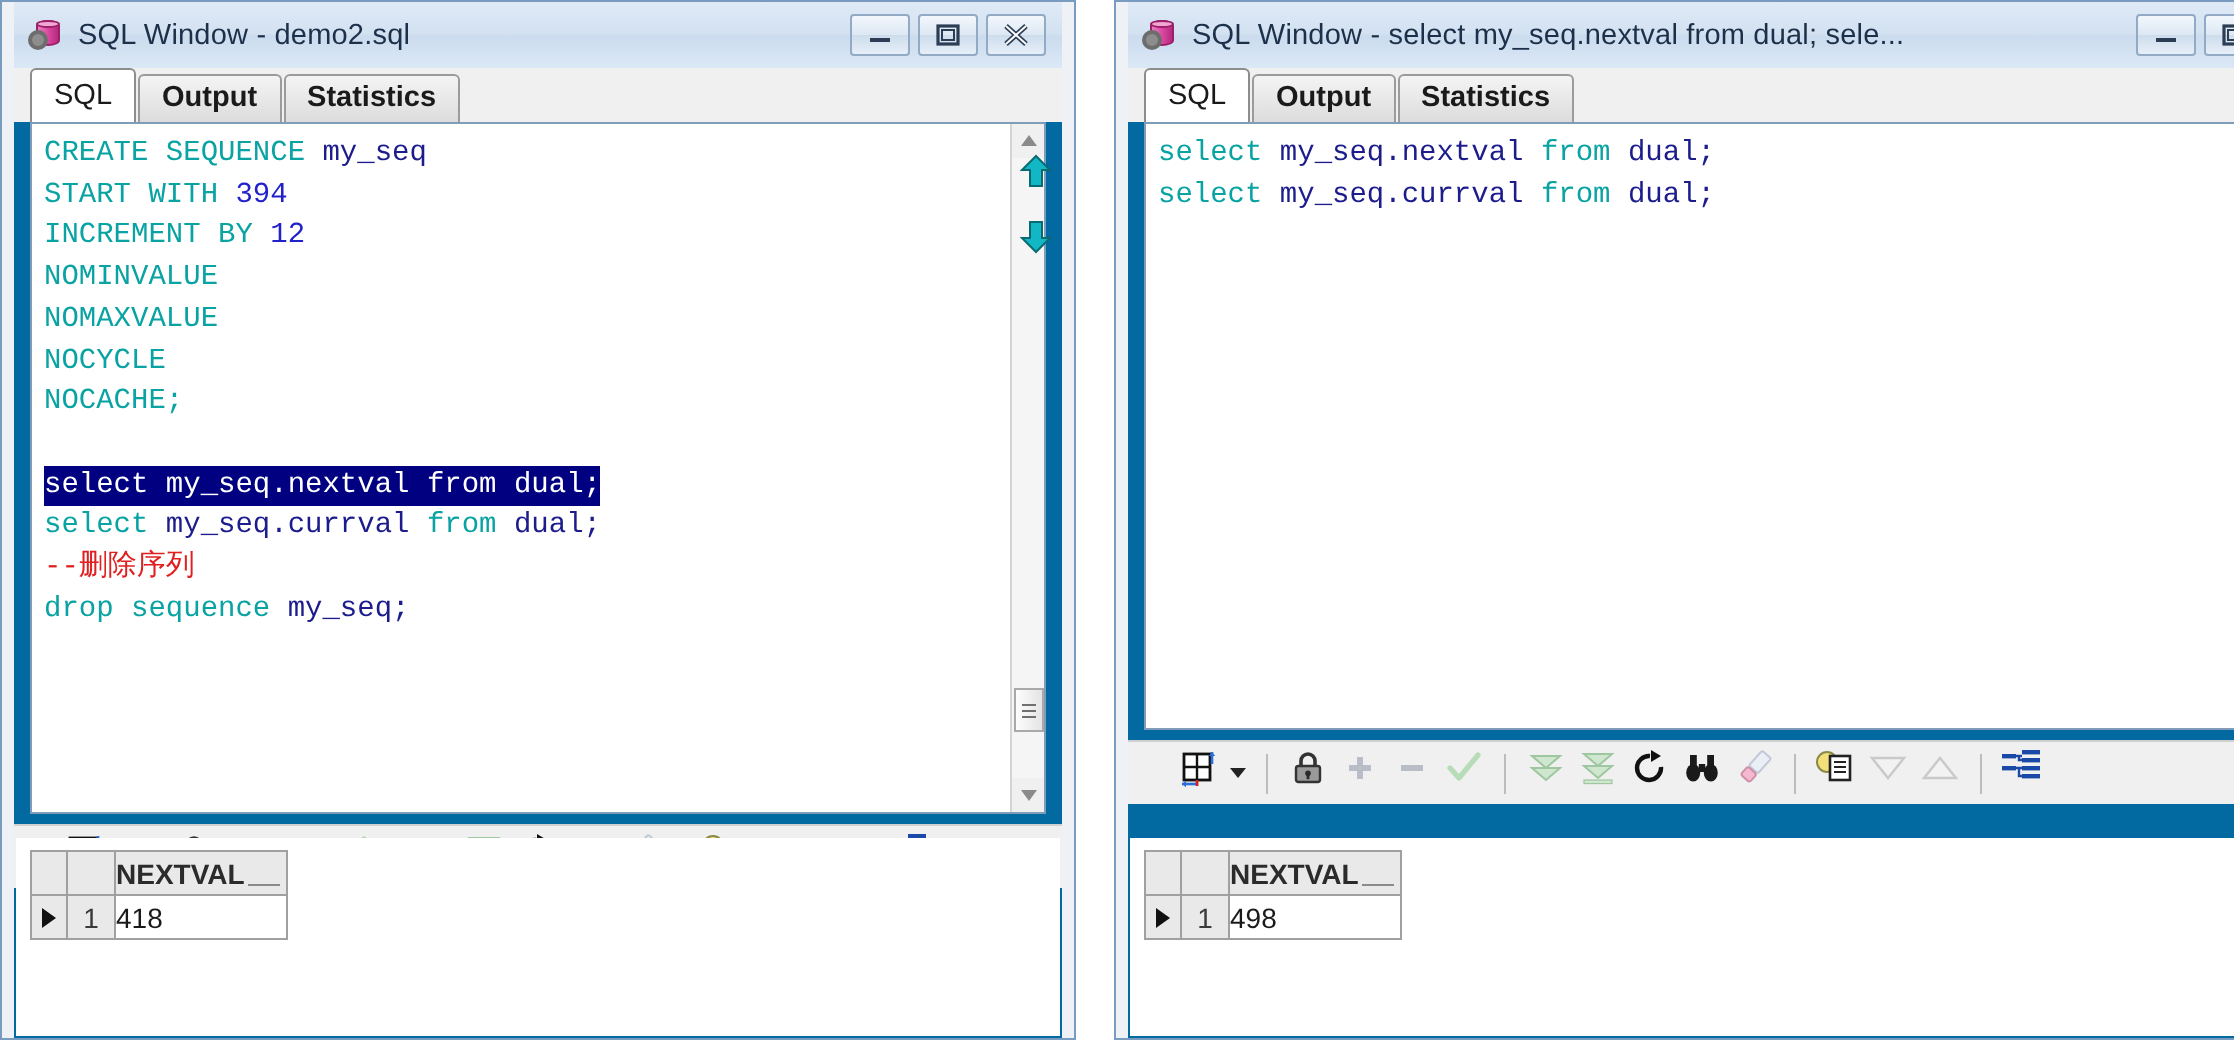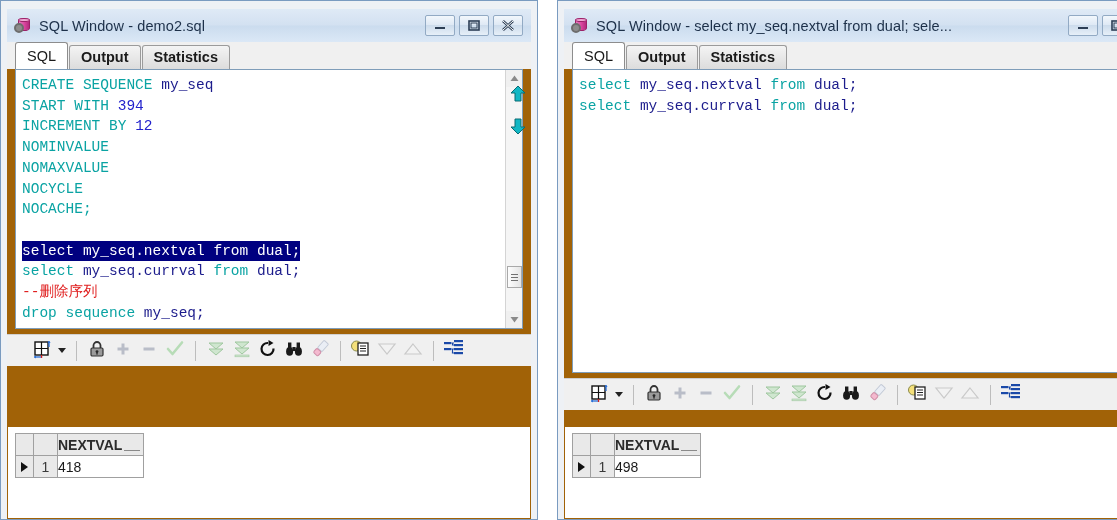--- a/index.html
+++ b/index.html
@@ -22,22 +22,21 @@
     border: 1px solid #7a9bc0;
     box-sizing: border-box;
     overflow: hidden;
   }
   #win-left  { left: 0px;   top: 0px; width: 538px; height: 520px; }
   #win-right { left: 557px; top: 0px; width: 624px; height: 520px; }
 
   .win-inner {
     position: absolute;
     left: 6px; right: 6px; top: 0px; bottom: 0px;
-    background: #a16207;
-    margin-top: 8px;
+    background: #0369a1;
   }
 
   
   .titlebar {
     position: relative;
     height: 33px;
     background: linear-gradient(to bottom, #dfeaf6 0%, #d3e1f1 48%, #cbdcee 52%, #dbe8f6 100%);
     display: flex;
     align-items: center;
     padding-left: 7px;
@@ -133,21 +132,21 @@
     font-weight: normal;
   }
 
   
   .editor-wrap {
     position: relative;
     margin: 0 8px;
     background: #ffffff;
     border: 1px solid #7f9db9;
     box-sizing: border-box;
-    height: 260px;
+    height: 346px;
     overflow: hidden;
   }
   .editor-wrap.right { height: 304px; }
   .code {
     position: absolute;
     left: 6px; top: 5px; right: 0;
     font-family: "Liberation Mono", "DejaVu Sans Mono", monospace;
     font-size: 14.5px;
     line-height: 20.7px;
     white-space: pre;

